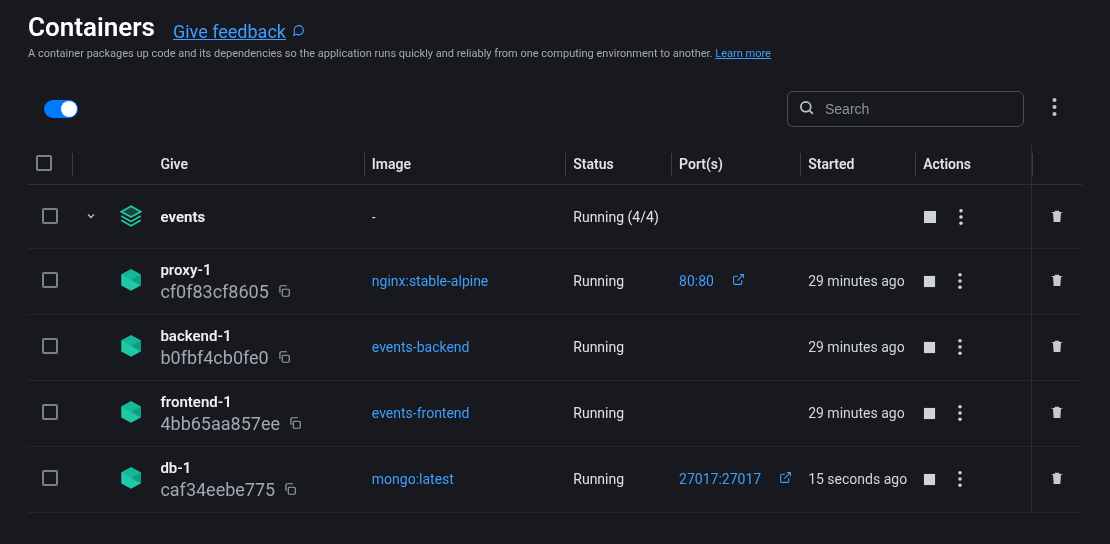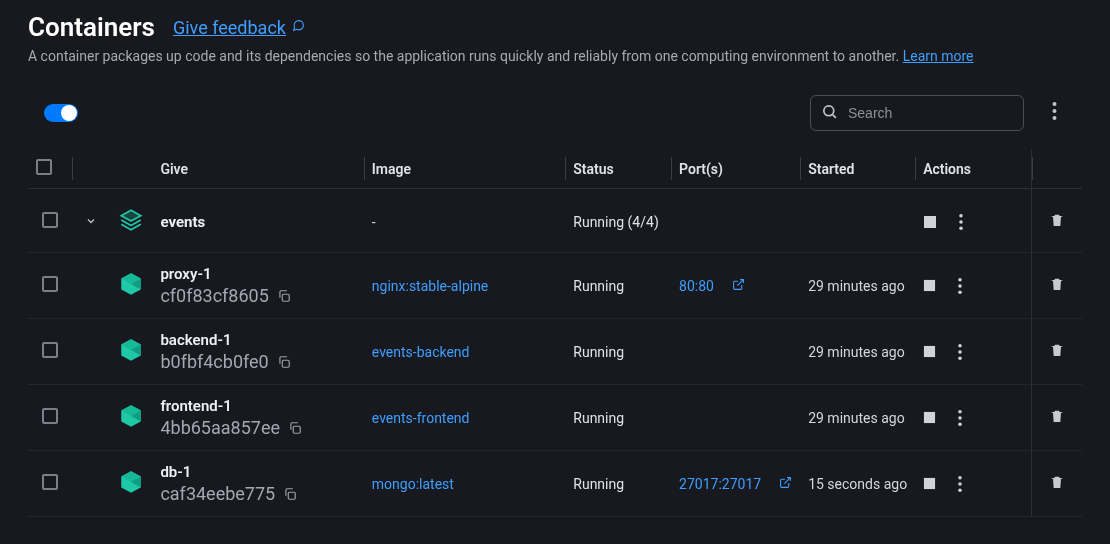--- a/index.html
+++ b/index.html
@@ -6,25 +6,25 @@
   body {
     background: #17191e;
     color: #d4d7de;
     font-family: -apple-system, BlinkMacSystemFont, "Segoe UI", Roboto, sans-serif;
     font-size: 14px;
     width: 1110px;
     height: 544px;
     overflow: hidden;
   }
   .page { padding: 12px 28px 0 28px; }
-  .header-row { display: flex; align-items: center; gap: 18px; margin-bottom: 4px; }
+  .header-row { display: flex; align-items: flex-end; gap: 18px; margin-bottom: 4px; }
   .title { font-size: 26px; font-weight: 600; color: #fff; }
   .feedback-link { color: #3f9eff; font-size: 18px; text-decoration: underline; cursor: pointer; display: inline-flex; align-items: center; gap: 6px; }
   .feedback-link .ficon { font-size: 13px; }
-  .subtitle { color: #a6aab3; font-size: 14px; margin-bottom: 28px; line-height: 1.5; }
+  .subtitle { color: #a6aab3; font-size: 11px; margin-bottom: 28px; line-height: 1.5; }
   .subtitle a { color: #3f9eff; text-decoration: underline; cursor: pointer; }
   .toolbar {
     display: flex;
     align-items: center;
     padding: 0 16px 18px 16px;
   }
   .toggle {
     width: 34px; height: 18px; border-radius: 10px;
     background: #007bff;
     position: relative; cursor: pointer;
@@ -34,21 +34,21 @@
     position: absolute; right: 1px; top: 1px;
     width: 16px; height: 16px; border-radius: 50%; background: #fff;
   }
   .toggle-label { color: #adb2bc; font-size: 14px; }
   .spacer { flex: 1; }
   .search-box {
     display: flex; align-items: center;
     border: 1px solid #4a4e58;
     border-radius: 6px;
     height: 36px;
-    width: 214px;
+    width: 237px;
     padding: 0 10px;
     background: transparent;
     gap: 10px;
   }
   .search-box input {
     background: transparent; border: none; outline: none;
     color: #d4d7de; font-size: 14px; width: 100%;
   }
   .search-box input::placeholder { color: #8d929c; }
   .search-icon { color: #c0c4cc; }

